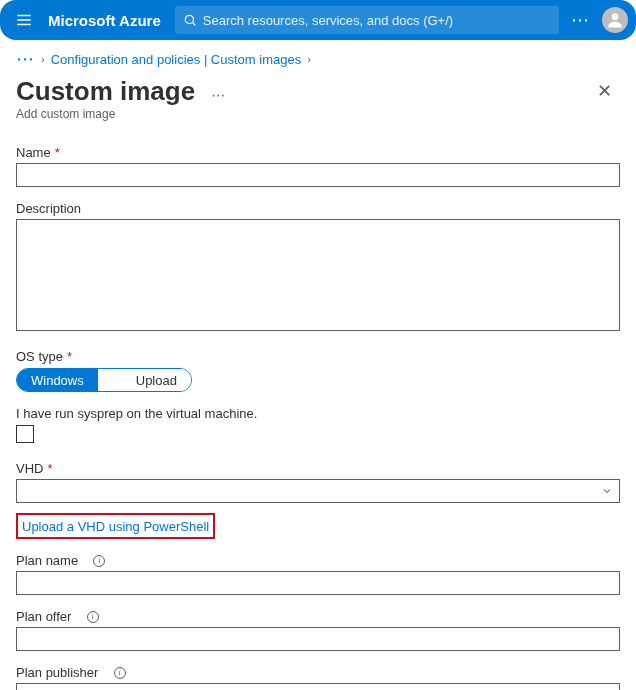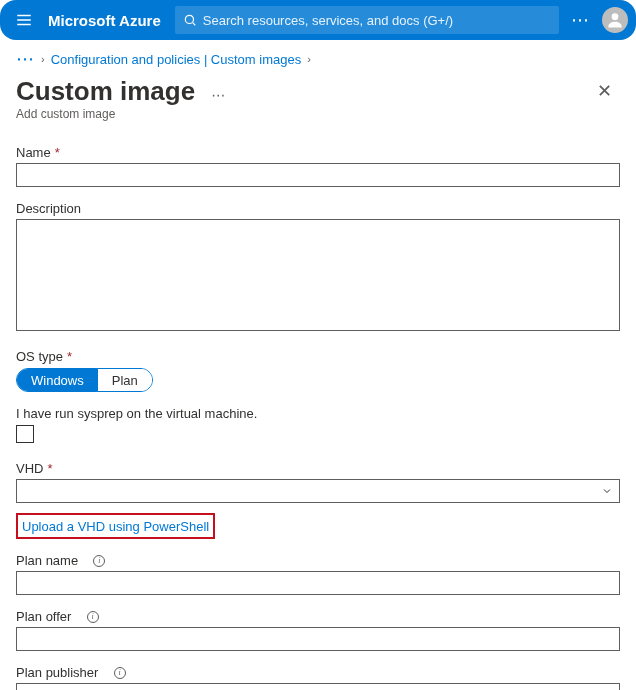--- a/index.html
+++ b/index.html
@@ -25,21 +25,21 @@
 h1 { font-size: 26px; font-weight: 600; color: #323130; }
 .title-dots { color: #605e5c; cursor: pointer; font-size: 14px; }
 .close-x { font-size: 18px; color: #605e5c; cursor: pointer; padding: 4px 8px; }
 .subtitle { font-size: 12px; color: #605e5c; margin-top: 0px; }
 .form { margin-top: 24px; display: flex; flex-direction: column; gap: 14px; }
 .field label { font-size: 13px; color: #323130; display: flex; align-items: center; gap: 4px; }
 .req { color: #a4262c; }
 .info-icon { width: 12px; height: 12px; border: 1px solid #605e5c; border-radius: 50%; display: inline-flex; align-items: center; justify-content: center; font-size: 8px; color: #605e5c; font-style: italic; font-family: serif; }
 .input-text { width: 100%; height: 24px; border: 1px solid #605e5c; padding: 2px 6px; font-size: 13px; margin-top: 3px; }
 .textarea { width: 100%; height: 112px; border: 1px solid #605e5c; padding: 4px 6px; font-size: 13px; margin-top: 3px; resize: none; }
-.seg { display: inline-flex; border: 1px solid #0078d4; border-radius: 14px; overflow: hidden; margin-top: 4px; height: 24px; }
+.seg { display: inline-flex; border: 1px solid #0078d4; border-radius: 14px; overflow: hidden; margin-top: 4px; height: 24px; gap: 24px; }
 .seg button { border: none; background: #fff; padding: 2px 14px; font-size: 13px; cursor: pointer; color: #323130; }
 .seg button.active { background: #0078d4; color: #fff; }
 .checkbox-wrap { margin-top: 4px; }
 .checkbox { width: 18px; height: 18px; border: 1px solid #323130; display: inline-block; cursor: pointer; }
 .select { width: 100%; height: 24px; border: 1px solid #605e5c; margin-top: 3px; display: flex; align-items: center; justify-content: flex-end; padding: 0 6px; cursor: pointer; }
 .select svg { width: 12px; height: 12px; }
 .link-highlight { display: inline-block; border: 2px solid #c50f1f; padding: 2px 4px; margin-top: 10px; }
 .link-highlight a { color: #0078d4; font-size: 13px; text-decoration: none; }
 </style>
 </head>
@@ -104,21 +104,21 @@
       <textarea class="textarea" style=""></textarea>
     </div>
 
     <div class="field">
       <label>
           <span>OS type</span> 
           <span class="req">*</span>
         </label>
       <div class="seg">
         <button class="active">Windows</button>
-        <button>Plan</button>
+        <button>Upload</button>
       </div>
     </div>
 
     <div class="field">
       <label>I have run sysprep on the virtual machine.</label>
       <div class="checkbox-wrap">
         <span class="checkbox"></span>
       </div>
     </div>
 

